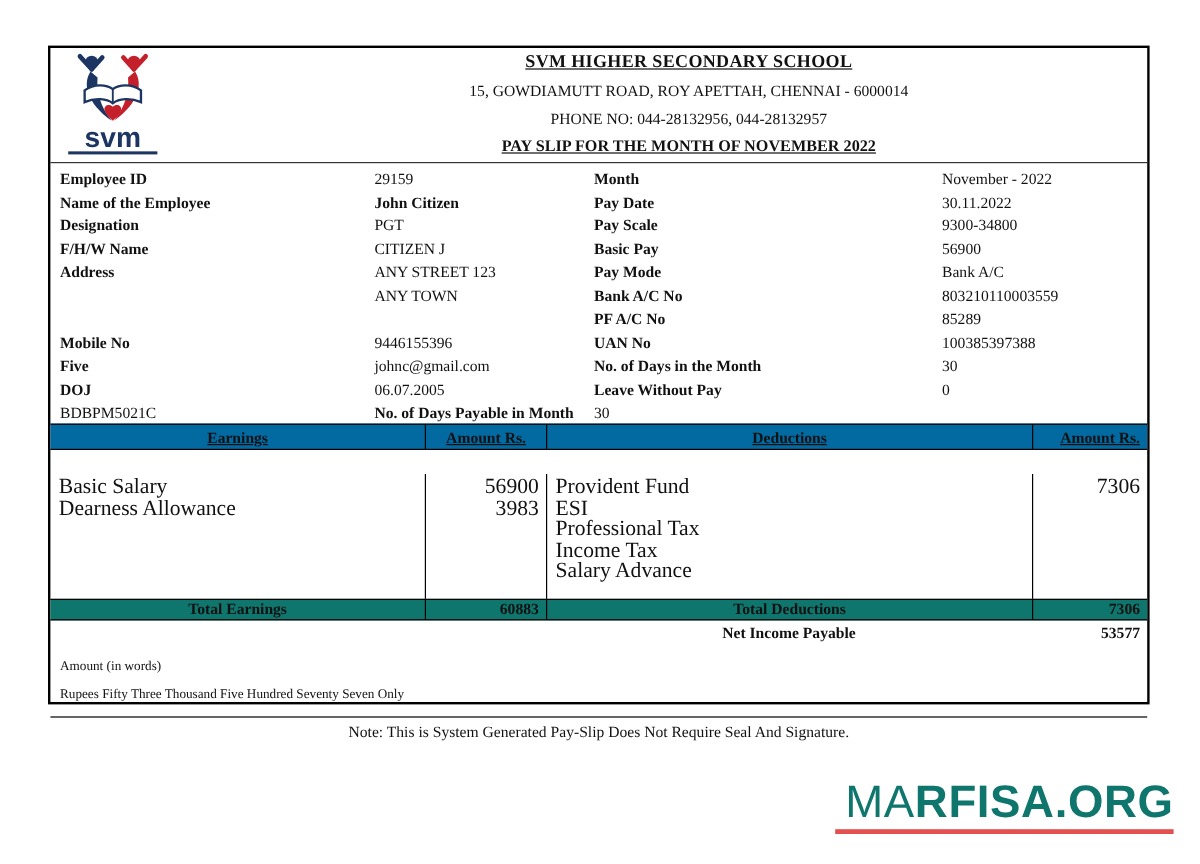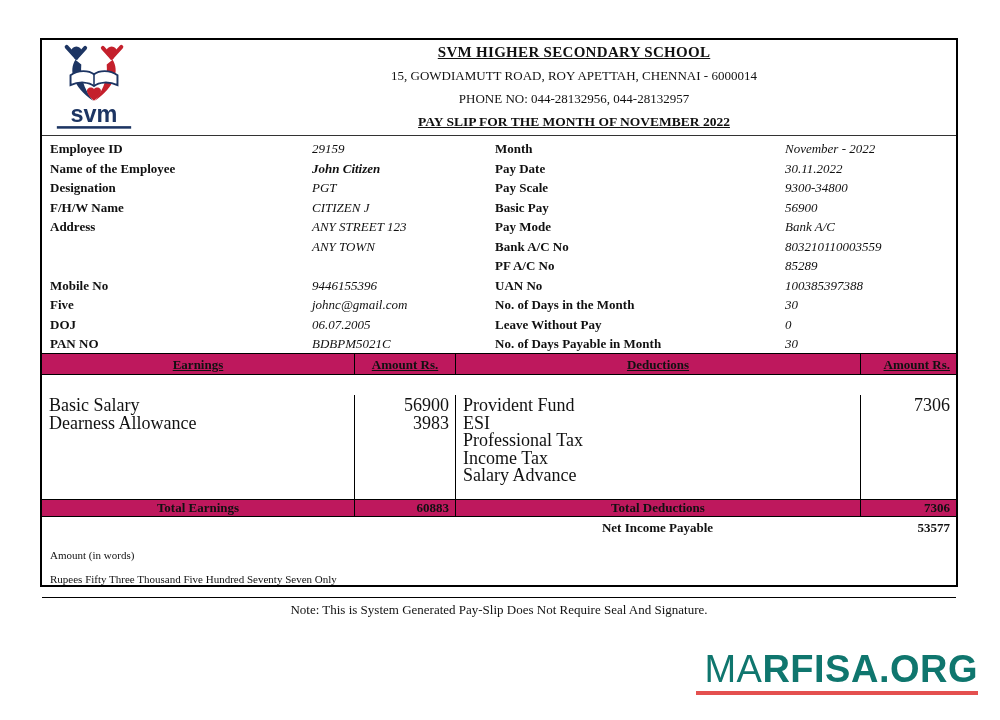--- a/index.html
+++ b/index.html
@@ -14,21 +14,21 @@
   .header-text { margin-left:150px; text-align:center; padding-top:4px; }
   .school-name { font-size:15px; font-weight:bold; text-decoration:underline; letter-spacing:.3px; }
   .school-address { font-size:13px; margin-top:7px; }
   .school-phone { font-size:13px; margin-top:7px; }
   .payslip-title { font-size:13.5px; font-weight:bold; text-decoration:underline; margin-top:7px; }
 
   
   .info-section { height:217px; padding:3px 0 0 8px; }
   .info-grid { display:grid; grid-template-columns:262px 183px 290px auto; grid-auto-rows:19.5px; font-size:13px; line-height:19.5px; }
   .lbl { font-weight:bold; white-space:nowrap; }
-  .val { white-space:nowrap;font-style:italic; }
+  .val { white-space:nowrap; }
   .val.bold { font-weight:bold; }
 
   
   .ptable-row { display:grid; grid-template-columns:312px 101px 405px auto; }
   .ptable-head { height:22px; background:#d9d9d9; border-top:1px solid #000; border-bottom:1px solid #000; font-size:13px; font-weight:bold; line-height:21px; }
   .ptable-head > div { text-align:center; text-decoration:underline; }
   .ptable-head > div + div { border-left:1px solid #000; }
   .ptable-head .h-right { text-align:right; padding-right:6px; }
   .ptable-body { height:104px; font-size:18px;margin-top:20px; }
   .ptable-body > div { padding-top:2px; }
@@ -140,28 +140,27 @@
         <div class="lbl">Five</div>
         <div class="val">johnc@gmail.com</div>
         <div class="lbl">No. of Days in the Month</div>
         <div class="val">30</div>
 
         <div class="lbl">DOJ</div>
         <div class="val">06.07.2005</div>
         <div class="lbl">Leave Without Pay</div>
         <div class="val">0</div>
 
-        <div class="lbl">PAN NO</div>
         <div class="val">BDBPM5021C</div>
         <div class="lbl">No. of Days Payable in Month</div>
         <div class="val">30</div>
       </div>
     </div>
 
-    <div class="ptable-row ptable-head" style="background: #be185d;">
+    <div class="ptable-row ptable-head" style="background: #0369a1;">
       <div>Earnings</div>
       <div>Amount Rs.</div>
       <div>Deductions</div>
       <div class="h-right">Amount Rs.</div>
     </div>
 
     <div class="ptable-row ptable-body">
       <div>
         <div class="cell-line">Basic Salary</div>
         <div class="cell-line">Dearness Allowance</div>
@@ -179,21 +178,21 @@
       </div>
       <div>
         <div class="cell-line num">7306</div>
         <div class="cell-line num"></div>
         <div class="cell-line num"></div>
         <div class="cell-line num"></div>
         <div class="cell-line num"></div>
       </div>
     </div>
 
-    <div class="ptable-row ptable-total" style="background: #be185d;">
+    <div class="ptable-row ptable-total" style="background: #0f766e;">
       <div class="t-center">Total Earnings</div>
       <div class="t-right">60883</div>
       <div class="t-center">Total Deductions</div>
       <div class="t-right">7306</div>
     </div>
 
     <div class="ptable-row net-row">
       <div></div>
       <div></div>
       <div class="t-center">Net Income Payable</div>

